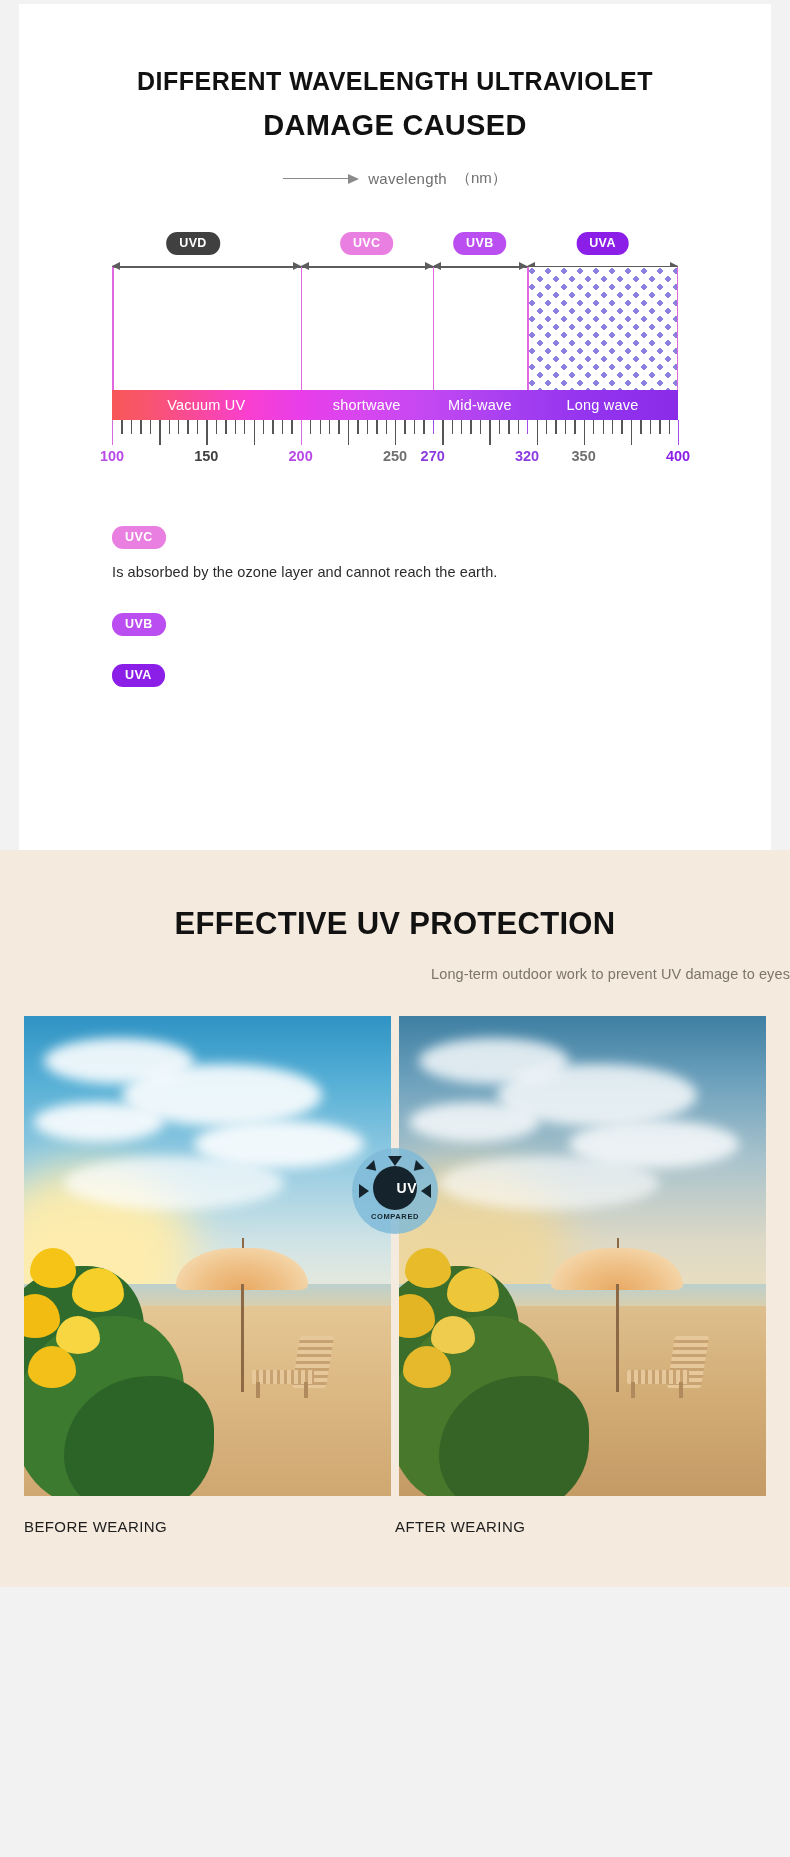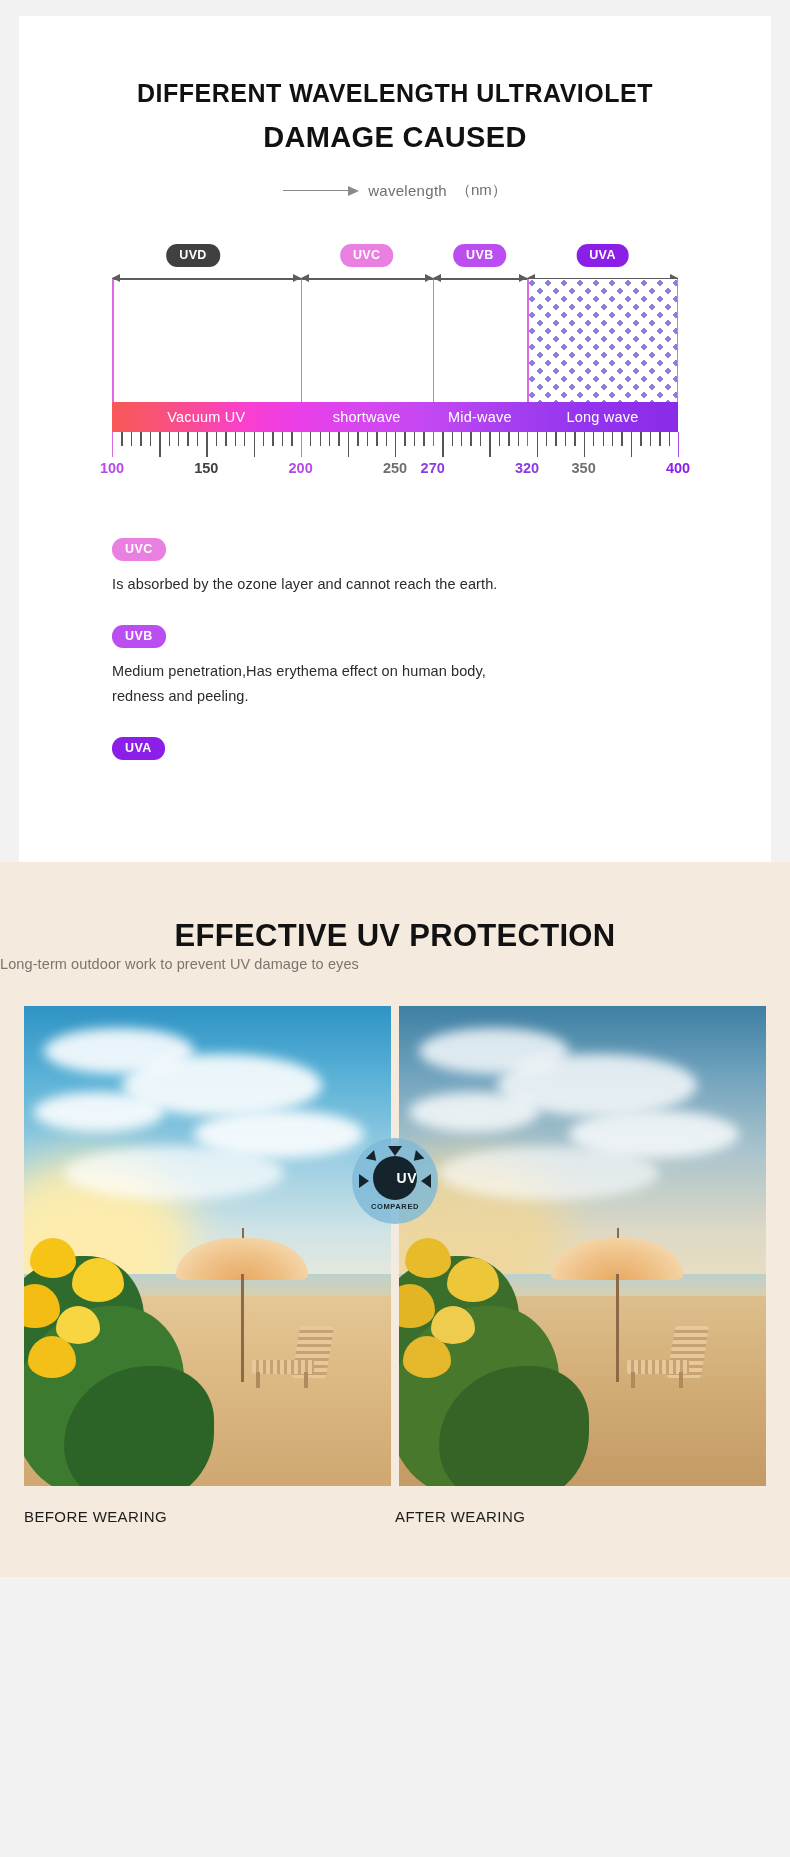--- a/index.html
+++ b/index.html
@@ -9,21 +9,21 @@
     background: #f2f2f2;
     font-family: "Liberation Sans", sans-serif;
     overflow: hidden;
   }
 
   
   .section-uv {
     position: relative;
     width: 790px;
     background: #f2f2f2;
-    padding-top: 16px;
+    padding-top: 4px;
   }
   .uv-card {
     position: relative;
     margin: 0 19px;
     background: #ffffff;
     padding: 62px 0 44px 0;
     min-height: 846px;
   }
 
   .title-main {
@@ -191,24 +191,24 @@
     position: relative;
   }
   .protect-title {
     text-align: center;
     font-size: 31px;
     font-weight: bold;
     color: #121212;
     letter-spacing: 0.3px;
   }
   .protect-sub {
-    text-align: left;
+    text-align: right;
     font-size: 14.5px;
     color: #7d756b;
-    margin-top: 2px;
+    margin-top: 24px;
     letter-spacing: .1px;
   }
 
   .compare-wrap {
     position: relative;
     margin: 34px 24px 0 24px;
     height: 480px;
     display: flex;
     gap: 8px;
   }
@@ -487,24 +487,21 @@
           <div class="axlab" style="left: 415.067px; color: rgb(139, 60, 224);">320</div>
           <div class="axlab" style="left: 471.667px; color: rgb(112, 112, 112);">350</div>
           <div class="axlab" style="left: 566px; color: rgb(139, 31, 232);">400</div>
         </div>
       </div>
 
     <div class="desc-wrap" id="descwrap">
         <div class="desc-block"><div class="desc-pill" style="background: rgb(233, 127, 224);">UVC</div><div class="desc-text">
             <div>Is absorbed by the ozone layer and cannot reach the earth.</div>
           </div></div>
-        <div class="desc-block"><div class="desc-pill" style="background: rgb(187, 78, 240);">UVB</div><div class="desc-text">
-            <div>Medium penetration,Has erythema effect on human body,</div>
-            <div>redness and peeling.</div>
-          </div></div>
+        <div class="desc-block"><div class="desc-pill" style="background: rgb(187, 78, 240);">UVB</div></div>
         <div class="desc-block"><div class="desc-pill" style="background: rgb(139, 31, 232);">UVA</div></div>
       </div>
   </div>
 </div>
 
 <div class="section-protect">
   <div class="protect-title">EFFECTIVE UV PROTECTION</div>
   <div class="protect-sub">Long-term outdoor work to prevent UV damage to eyes</div>
 
   <div class="compare-wrap">

